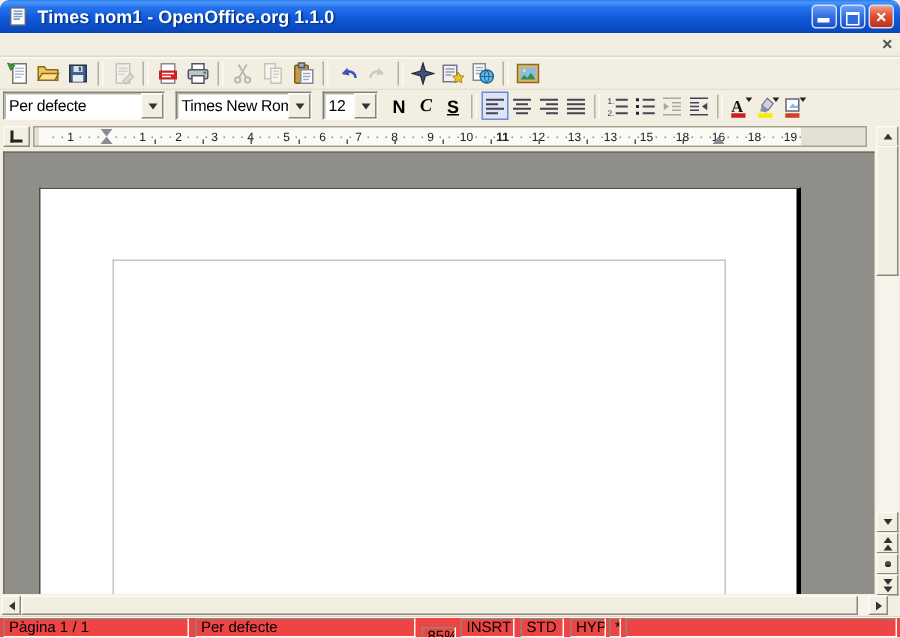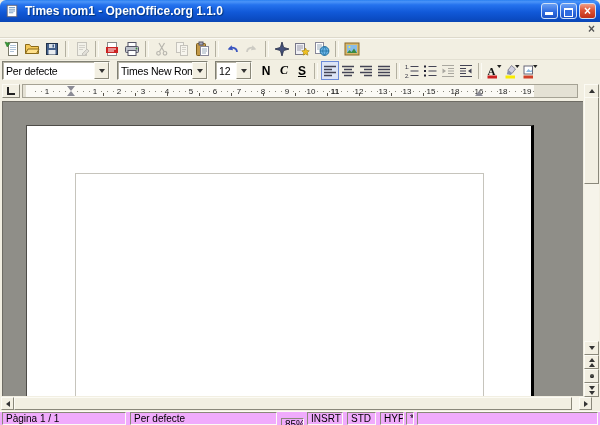--- a/index.html
+++ b/index.html
@@ -94,21 +94,21 @@
   .navdot{width:4px;height:4px;border-radius:50%;background:#4a4a44;box-shadow:inset 0 -1px 0 #222;}
 
   .hscroll{position:absolute;left:1px;top:397px;width:591px;height:13px;background:#f6f4ea;}
   .hscroll .sb-btn{position:absolute;top:0;width:13px;height:13px;}
   .h-left{left:0;}
   .h-right{right:0;width:14px;}
   .hthumb{position:absolute;left:13px;top:0;width:558px;height:13px;background:#f2efe2;
     border:1px solid;border-color:#fcfbf4 #8a887a #8a887a #fcfbf4;box-sizing:border-box;}
 
   
-  .statusbar{position:absolute;left:0;top:411px;width:600px;height:14px;background:#f0abfc;border-top:1px solid #fcfbf4;
+  .statusbar{position:absolute;left:0;top:411px;width:600px;height:14px;background:#ef4444;border-top:1px solid #fcfbf4;
     display:flex;align-items:center;box-sizing:border-box;}
   .st-cell{height:13px;box-sizing:border-box;border:1px solid;border-color:#8a887a #fcfbf4 #fcfbf4 #8a887a;
     font-size:10px;line-height:11px;padding:0 3px;color:#000;white-space:nowrap;overflow:hidden;}
 </style>
 </head>
 <body>
 
 <div class="app">
 
   <div class="titlebar">

